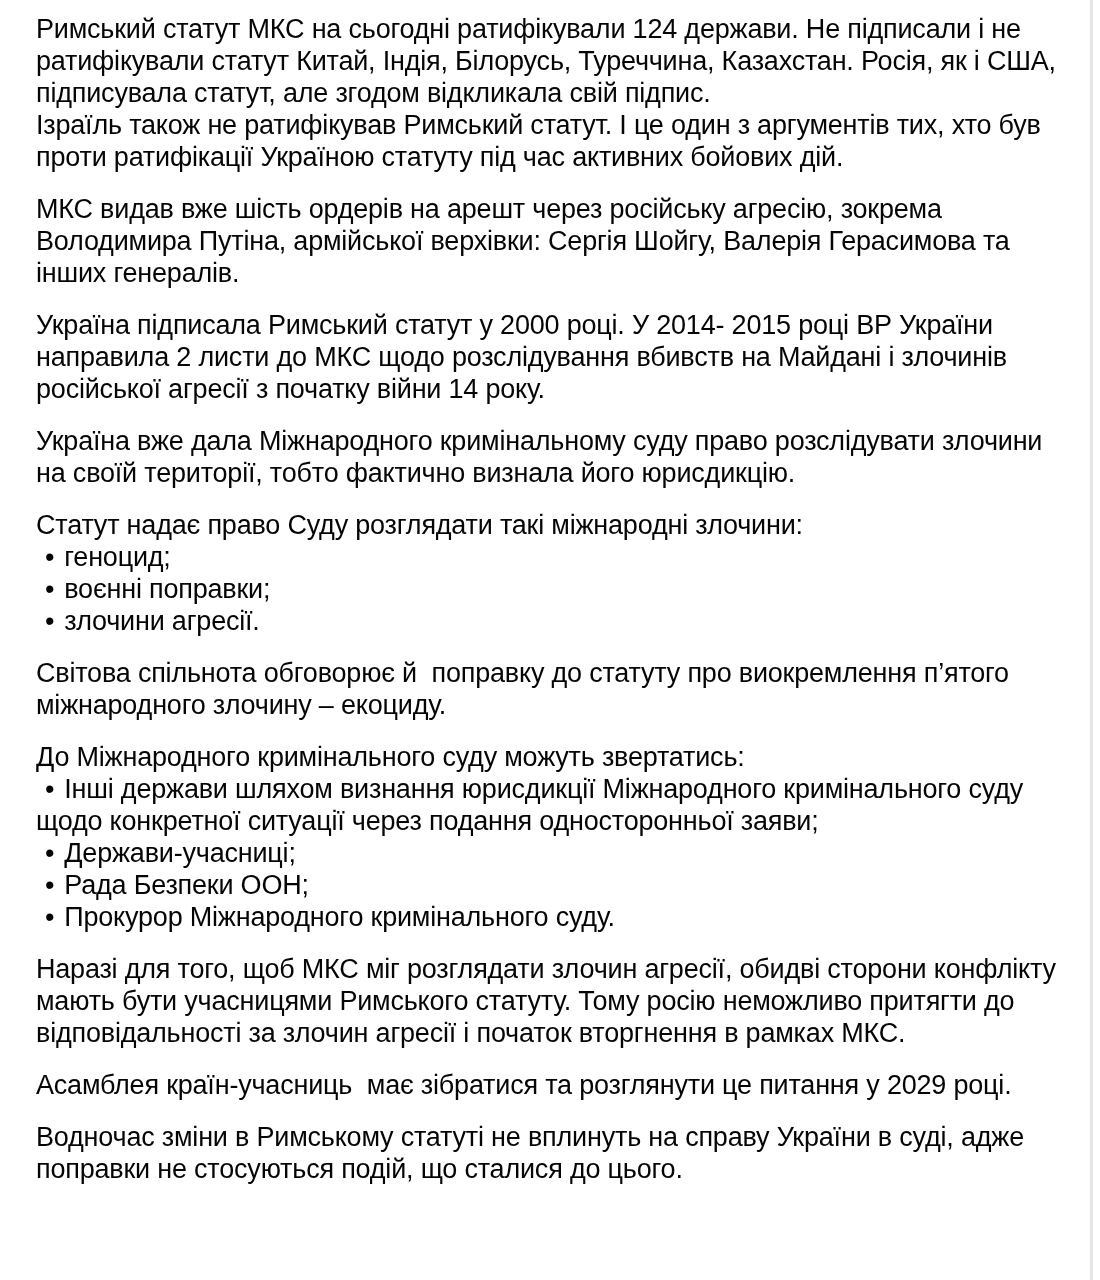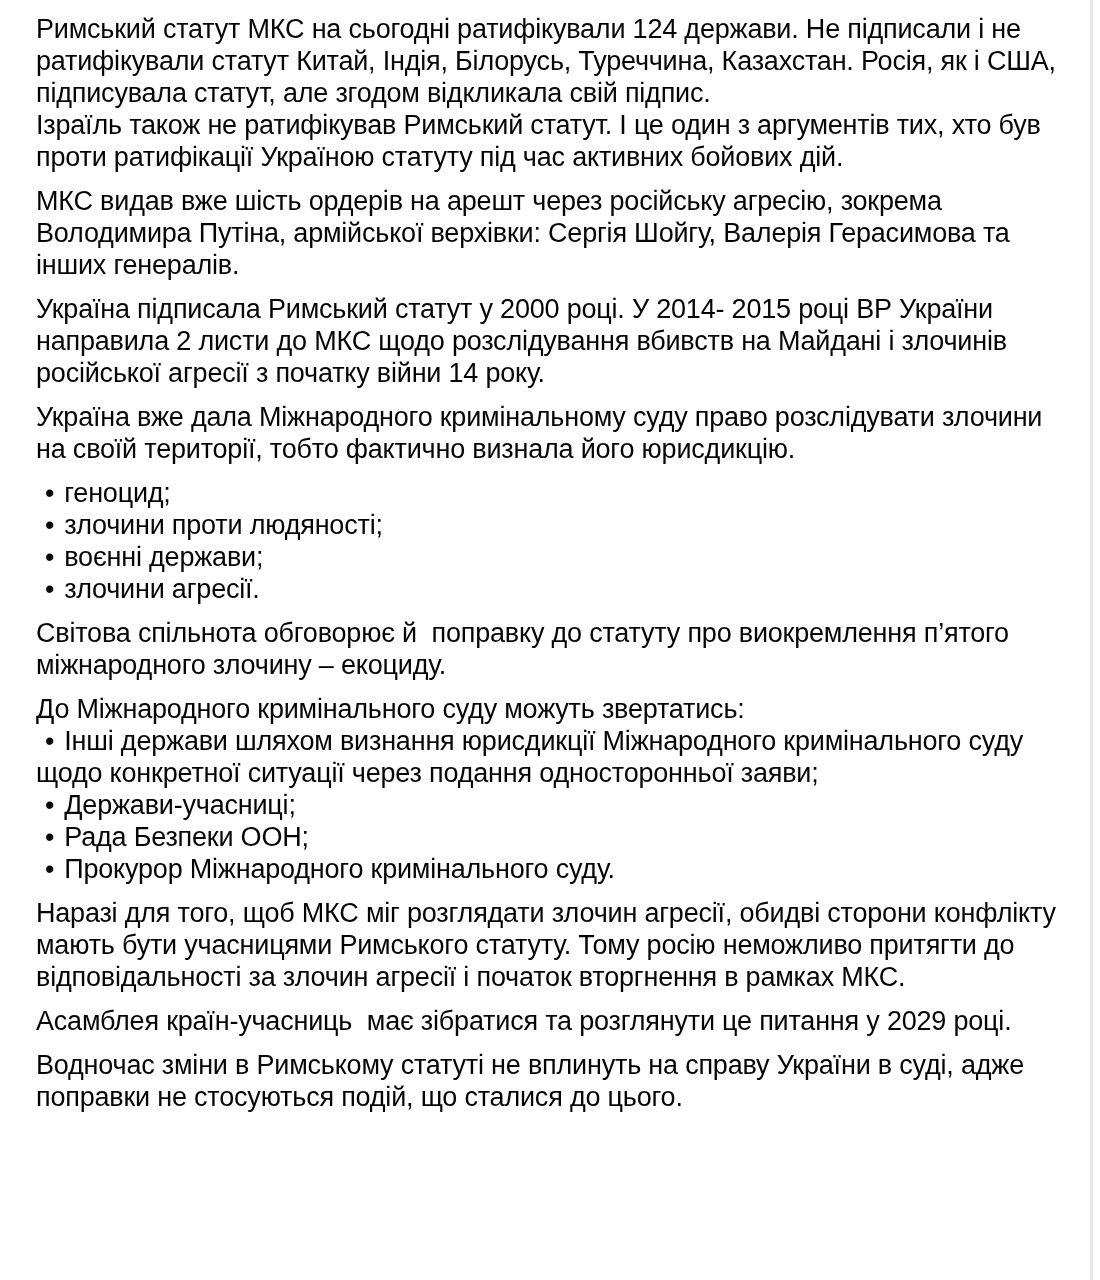--- a/index.html
+++ b/index.html
@@ -22,21 +22,21 @@
     padding: 13px 34px 0 36px;
     color: var(--text);
     font-size: 27px;
     line-height: 32px;
     letter-spacing: -0.2px;
   }
   .para {
     margin: 0;
     white-space: pre-wrap;
   }
-  .block + .block { margin-top: 12px; }
+  .block + .block { margin-top: 20px; }
   .bullet-glyph {
     padding-left: 9px;
     margin-right: 10px;
   }
   .edge-line {
     position: absolute;
     top: 0;
     left: 1090px;
     width: 3px;
     height: 1280px;
@@ -47,23 +47,23 @@
 <body>
 
 <div class="page">
   <article class="post-text" id="post">
       <p class="para block">Римський статут МКС на сьогодні ратифікували 124 держави. Не підписали і не ратифікували статут Китай, Індія, Білорусь, Туреччина, Казахстан. Росія, як і США, підписувала статут, але згодом відкликала свій підпис.
 Ізраїль також не ратифікував Римський статут. І це один з аргументів тих, хто був проти ратифікації Україною статуту під час активних бойових дій.</p>
       <p class="para block">МКС видав вже шість ордерів на арешт через російську агресію, зокрема Володимира Путіна, армійської верхівки: Сергія Шойгу, Валерія Герасимова та інших генералів.</p>
       <p class="para block">Україна підписала Римський статут у 2000 році. У 2014- 2015 році ВР України направила 2 листи до МКС щодо розслідування вбивств на Майдані і злочинів російської агресії з початку війни 14 року.</p>
       <p class="para block">Україна вже дала Міжнародного кримінальному суду право розслідувати злочини на своїй території, тобто фактично визнала його юрисдикцію.</p>
       <div class="list-block block">
+        <p class="para">Статут надає право Суду розглядати такі міжнародні злочини:</p>
         <p class="para bullet-item"><span class="bullet-glyph">•</span><span class="bullet-text">геноцид;</span></p>
-        <p class="para bullet-item"><span class="bullet-glyph">•</span><span class="bullet-text">злочини проти людяності;</span></p>
-        <p class="para bullet-item"><span class="bullet-glyph">•</span><span class="bullet-text">воєнні держави;</span></p>
+        <p class="para bullet-item"><span class="bullet-glyph">•</span><span class="bullet-text">воєнні поправки;</span></p>
         <p class="para bullet-item"><span class="bullet-glyph">•</span><span class="bullet-text">злочини агресії.</span></p>
       </div>
       <p class="para block">Світова спільнота обговорює й  поправку до статуту про виокремлення п’ятого міжнародного злочину – екоциду.</p>
       <div class="list-block block">
         <p class="para">До Міжнародного кримінального суду можуть звертатись:</p>
         <p class="para bullet-item"><span class="bullet-glyph">•</span><span class="bullet-text">Інші держави шляхом визнання юрисдикції Міжнародного кримінального суду щодо конкретної ситуації через подання односторонньої заяви;</span></p>
         <p class="para bullet-item"><span class="bullet-glyph">•</span><span class="bullet-text">Держави-учасниці;</span></p>
         <p class="para bullet-item"><span class="bullet-glyph">•</span><span class="bullet-text">Рада Безпеки ООН;</span></p>
         <p class="para bullet-item"><span class="bullet-glyph">•</span><span class="bullet-text">Прокурор Міжнародного кримінального суду.</span></p>
       </div>

